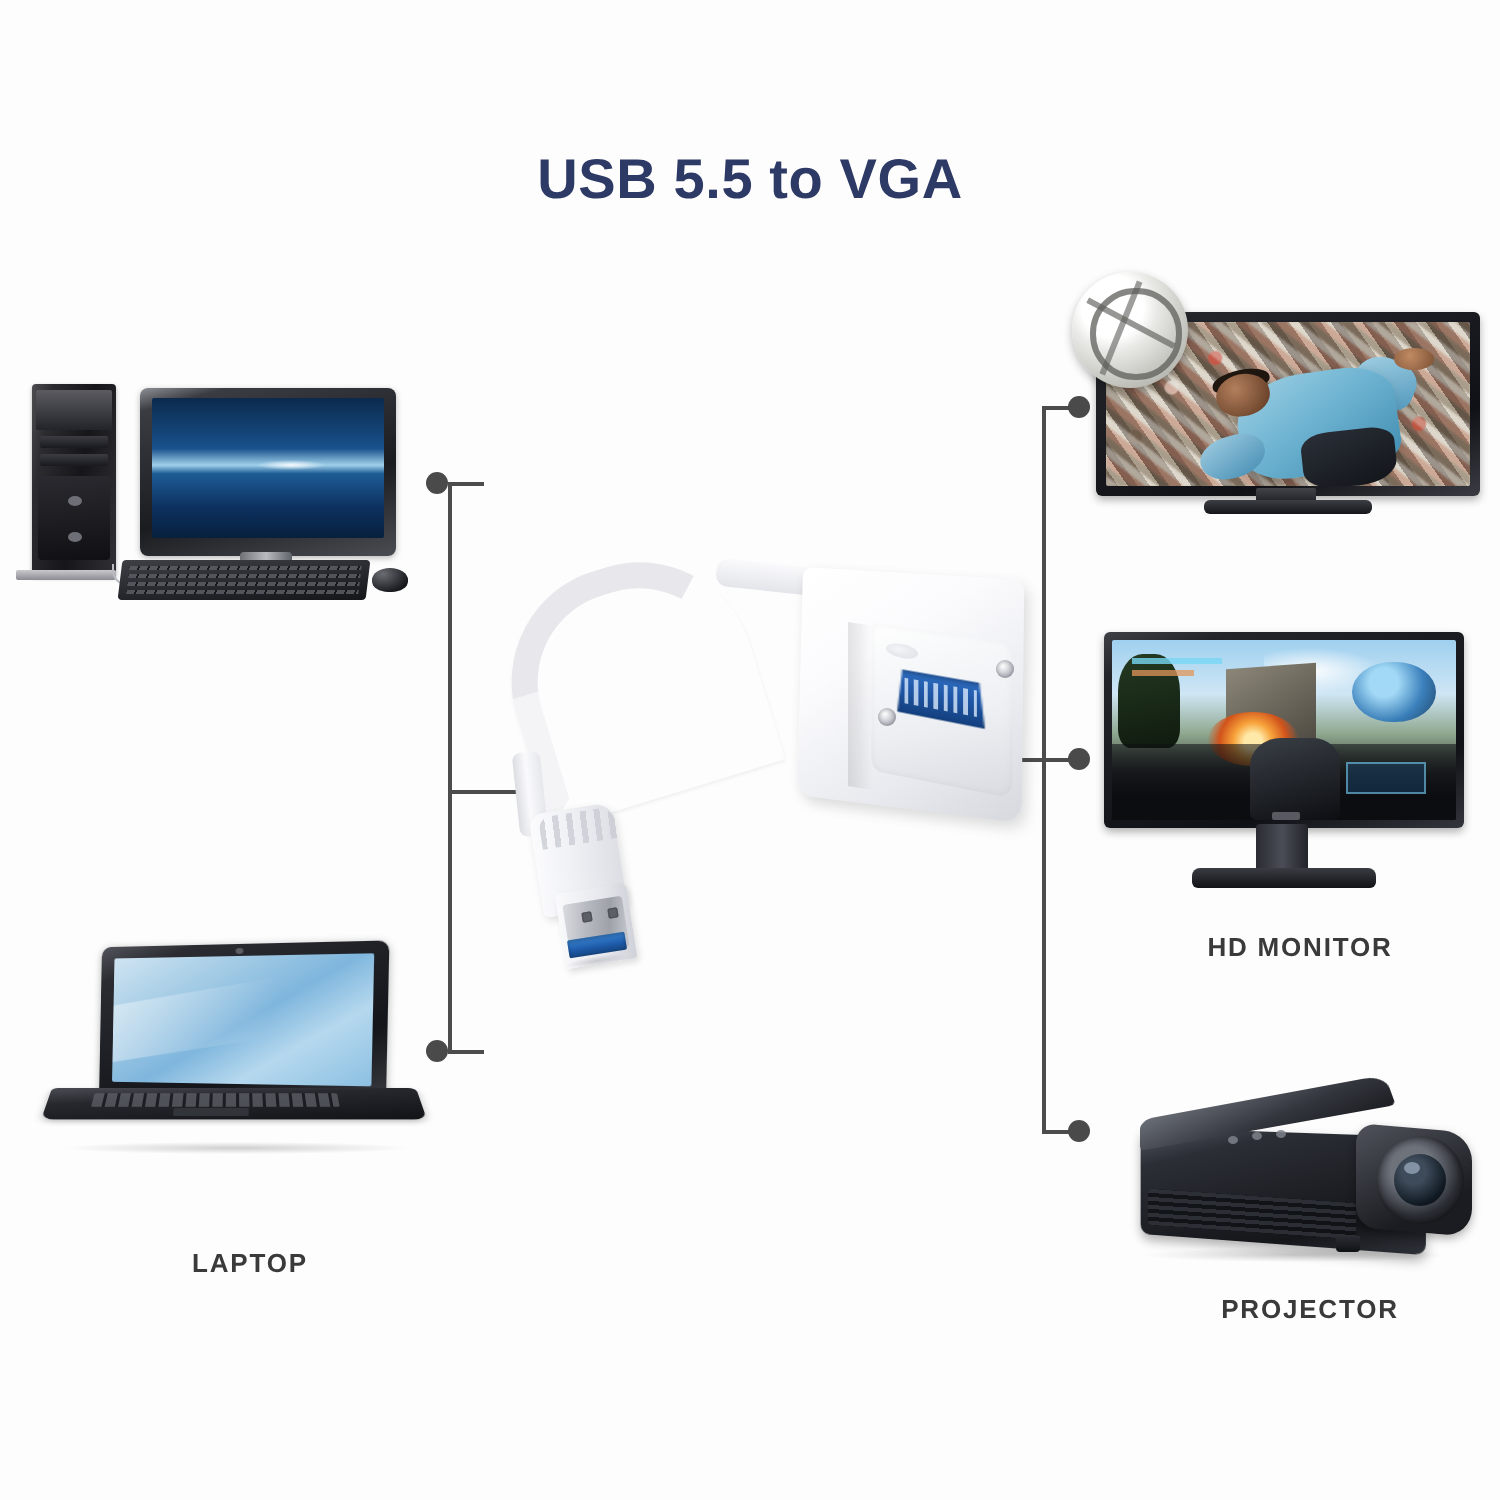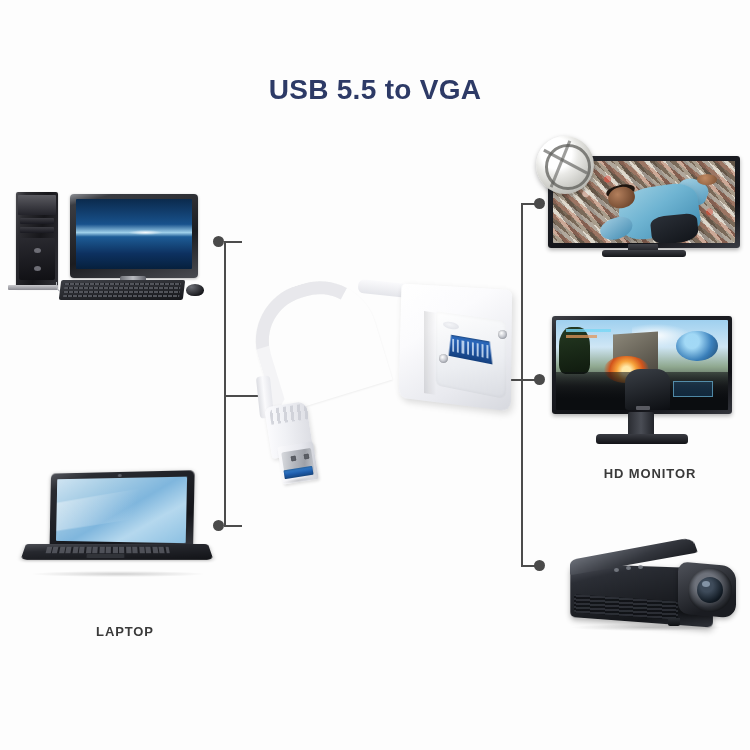--- a/index.html
+++ b/index.html
@@ -676,20 +676,21 @@
     <div class="proj-btn" style="left:70px; top:18px;"></div>
     <div class="proj-btn" style="left:82px; top:17px;"></div>
     <div class="proj-vent"></div>
     <div class="proj-lens-housing"></div>
     <div class="proj-lens-outer"></div>
     <div class="proj-lens-inner"></div>
     <div class="proj-lens-glint"></div>
     <div class="proj-foot"></div>
     <div class="proj-shadow"></div>
   </div>
+  <div class="dev-label" style="left:565px; top:647px; width:180px;">PROJECTOR</div>
 
   <div class="adapter-wrap">
     <div class="cable-arc"></div>
     <div class="cable-arc-shade"></div>
     <div class="cable-top-to-box"></div>
     <div class="cable-lower"></div>
 
     <div class="vga-box"></div>
     <div class="vga-edge-shadow"></div>
     <div class="vga-face"></div>

